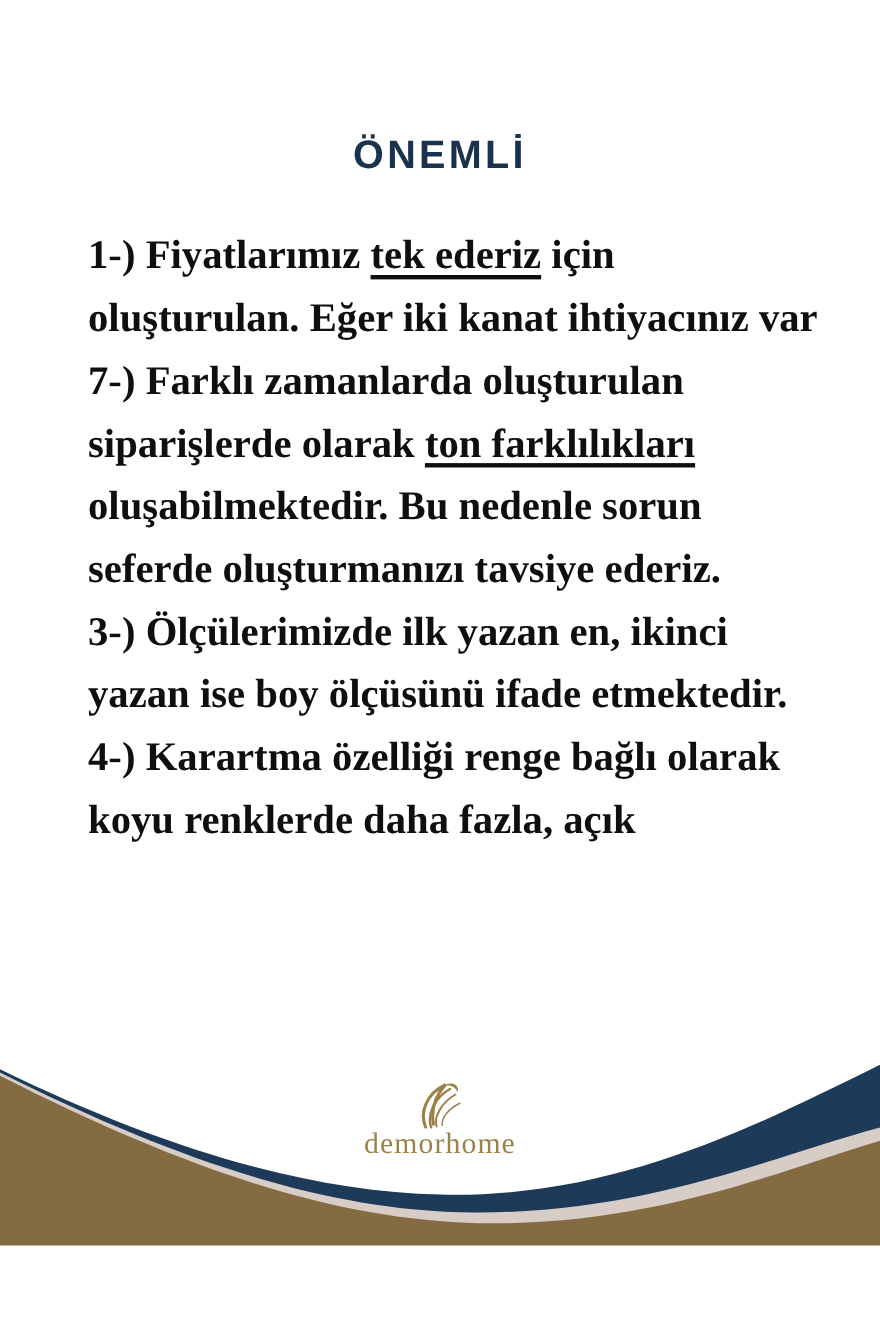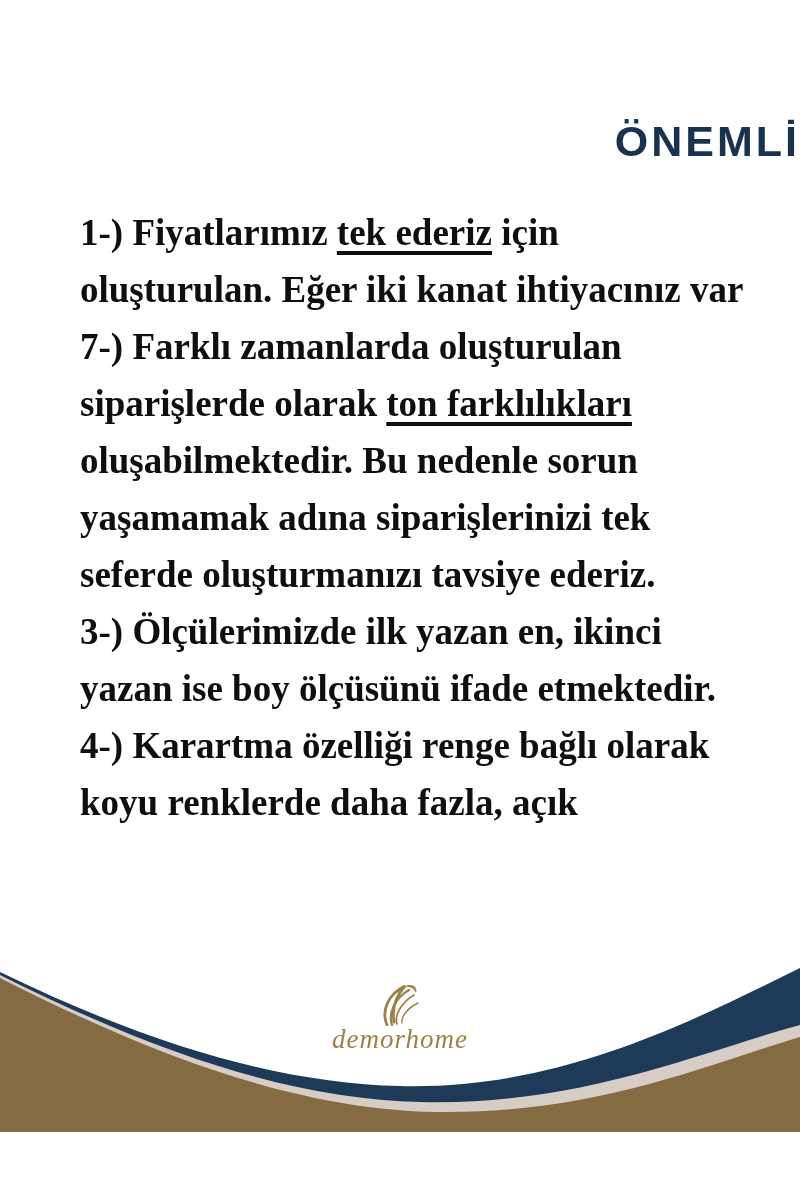--- a/index.html
+++ b/index.html
@@ -10,24 +10,24 @@
     background: #ffffff;
     overflow: hidden;
     font-family: "Liberation Serif", serif;
   }
   .title {
     position: absolute;
     top: 112px;
     left: 0;
     width: 100%;
     margin: 0;
-    text-align: right;
+    text-align: center;
     font-family: "Liberation Sans", sans-serif;
     font-weight: bold;
-    font-size: 43px;
+    font-size: 36px;
     line-height: 58px;
     letter-spacing: 3px;
     color: #19324e;
   }
   .body-text {
     position: absolute;
     top: 204px;
     left: 80px;
     width: 672px;
     font-family: "Liberation Serif", serif;
@@ -59,37 +59,35 @@
     width: 220px;
   }
   .logo-icon { display: block; margin: 0 auto; }
   .brand {
     margin-top: -1px;
     font-family: "Liberation Serif", serif;
     font-size: 27px;
     line-height: 28px;
     letter-spacing: 1px;
     color: #9c8148;
-    font-style: italic;
   }
 </style>
 </head>
 <body>
 
 <div class="page">
 
   <h1 class="title">ÖNEMLİ</h1>
 
   <div class="body-text">
       <div class="line"><span>1-) Fiyatlarımız </span><span class="u">tek ederiz</span><span> için</span></div>
       <div class="line"><span>oluşturulan. Eğer iki kanat ihtiyacınız var</span></div>
       <div class="line"><span>7-) Farklı zamanlarda oluşturulan</span></div>
       <div class="line"><span>siparişlerde olarak </span><span class="u">ton farklılıkları</span></div>
       <div class="line"><span>oluşabilmektedir. Bu nedenle sorun</span></div>
-      <div class="line"><span>yaşamamak adına siparişlerinizi tek</span></div>
       <div class="line"><span>seferde oluşturmanızı tavsiye ederiz.</span></div>
       <div class="line"><span>3-) Ölçülerimizde ilk yazan en, ikinci</span></div>
       <div class="line"><span>yazan ise boy ölçüsünü ifade etmektedir.</span></div>
       <div class="line"><span>4-) Karartma özelliği renge bağlı olarak</span></div>
       <div class="line"><span>koyu renklerde daha fazla, açık</span></div>
     </div>
 
   <svg class="wave" viewBox="0 0 800 240" xmlns="http://www.w3.org/2000/svg" preserveAspectRatio="none">
     <path d="M0 12 C 150 85, 280 123, 400 126 C 560 130, 690 62, 800 8 L 800 172 L 0 172 Z" fill="#1d3a58"></path>
     <path d="M0 15 C 170 100, 300 139, 420 142 C 580 146, 700 92, 800 65 L 800 172 L 0 172 Z" fill="#d7cdc6"></path>

